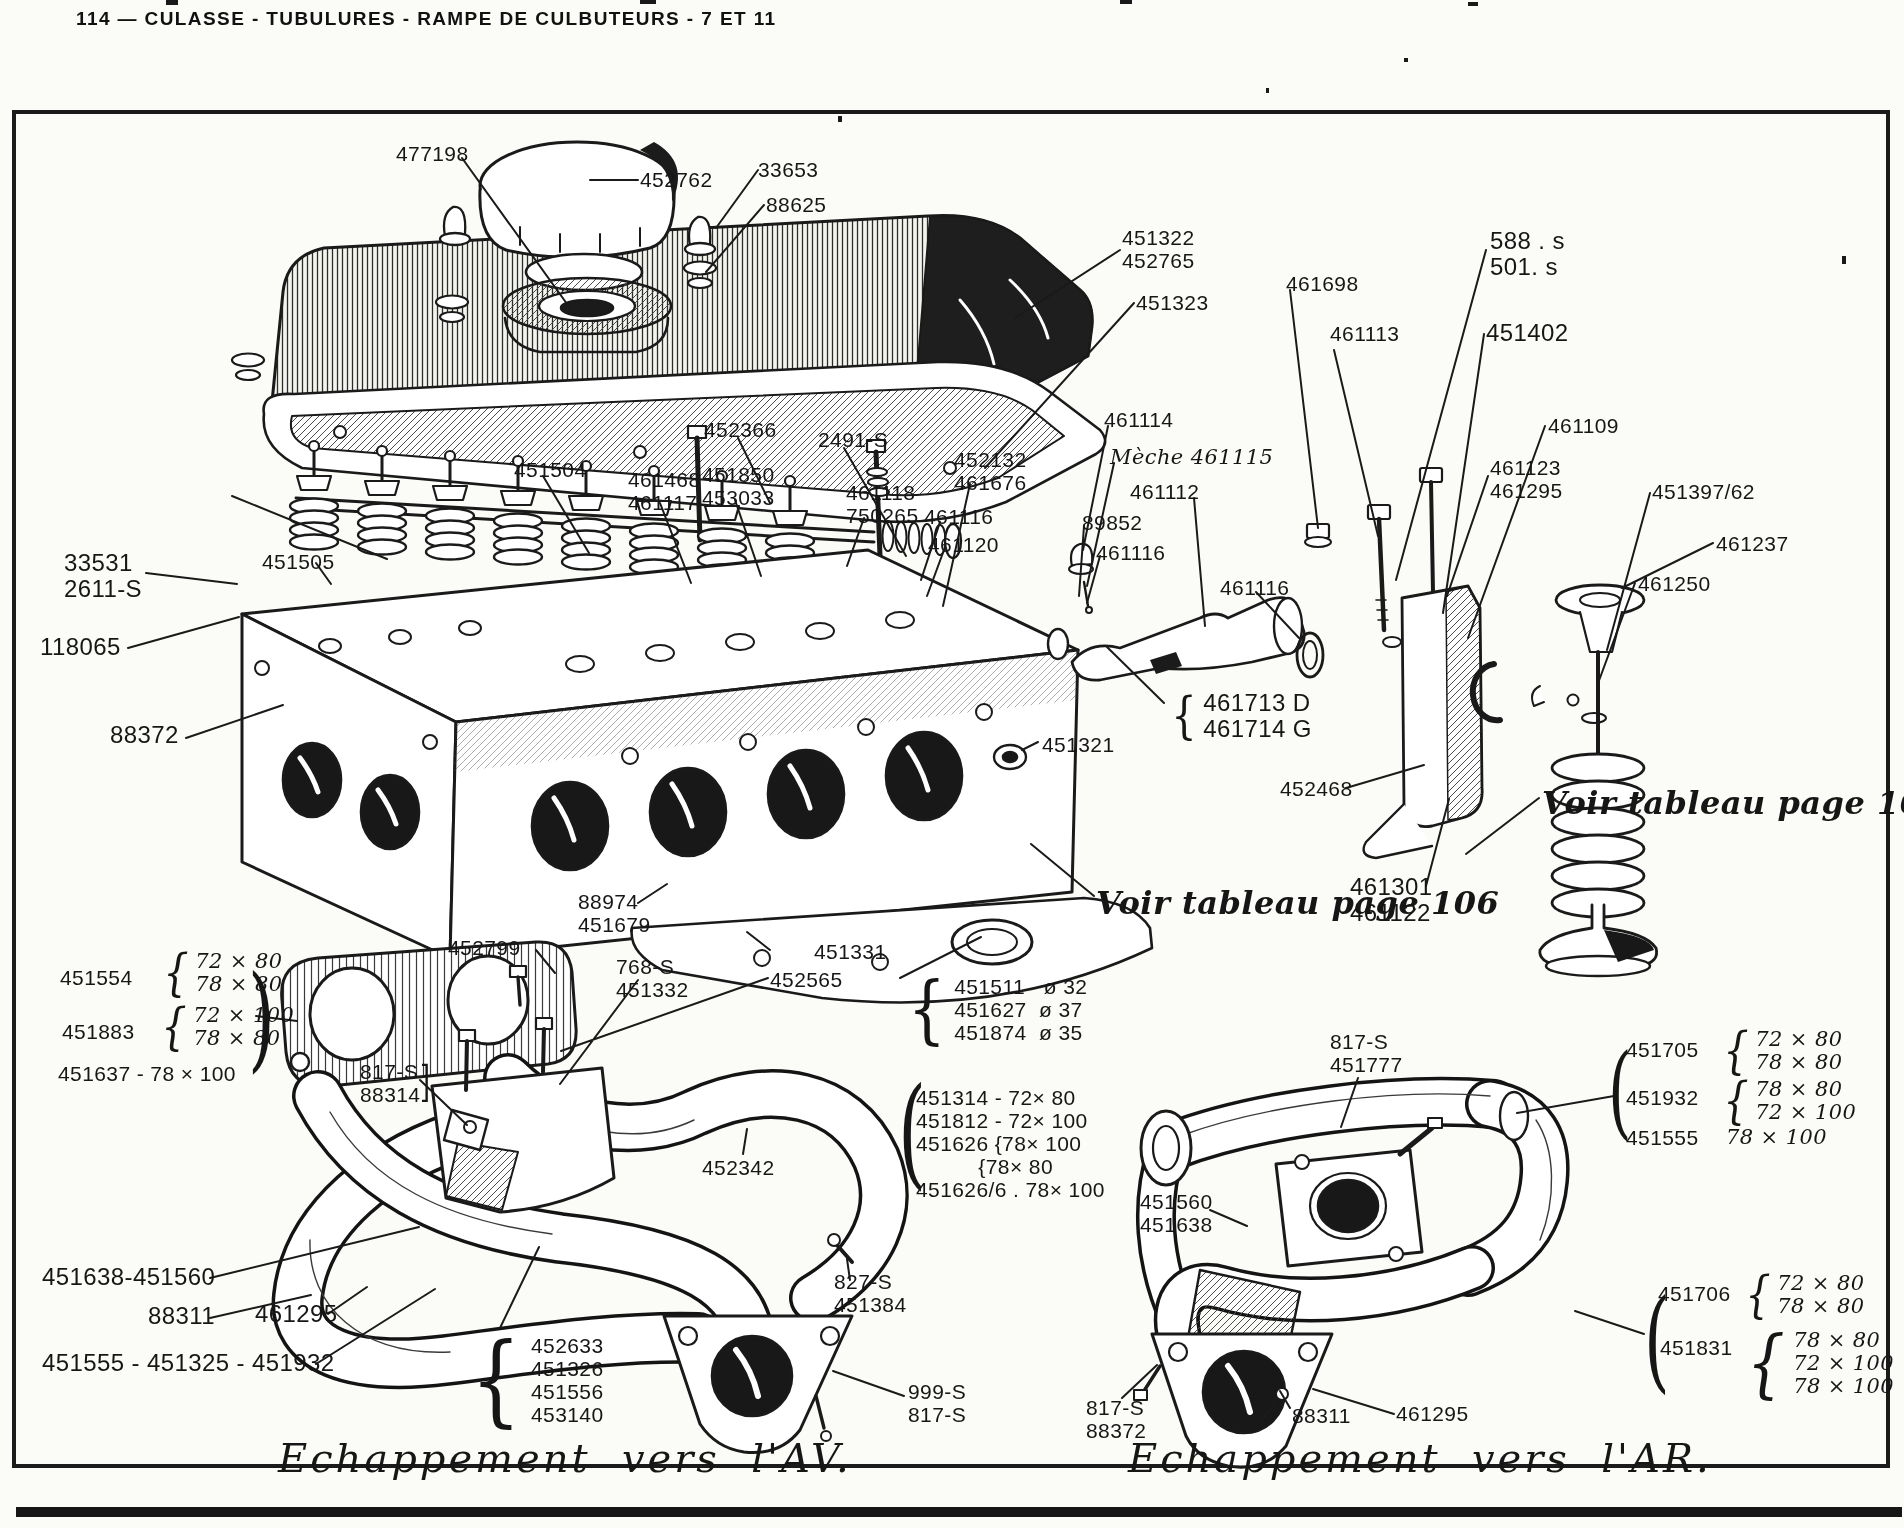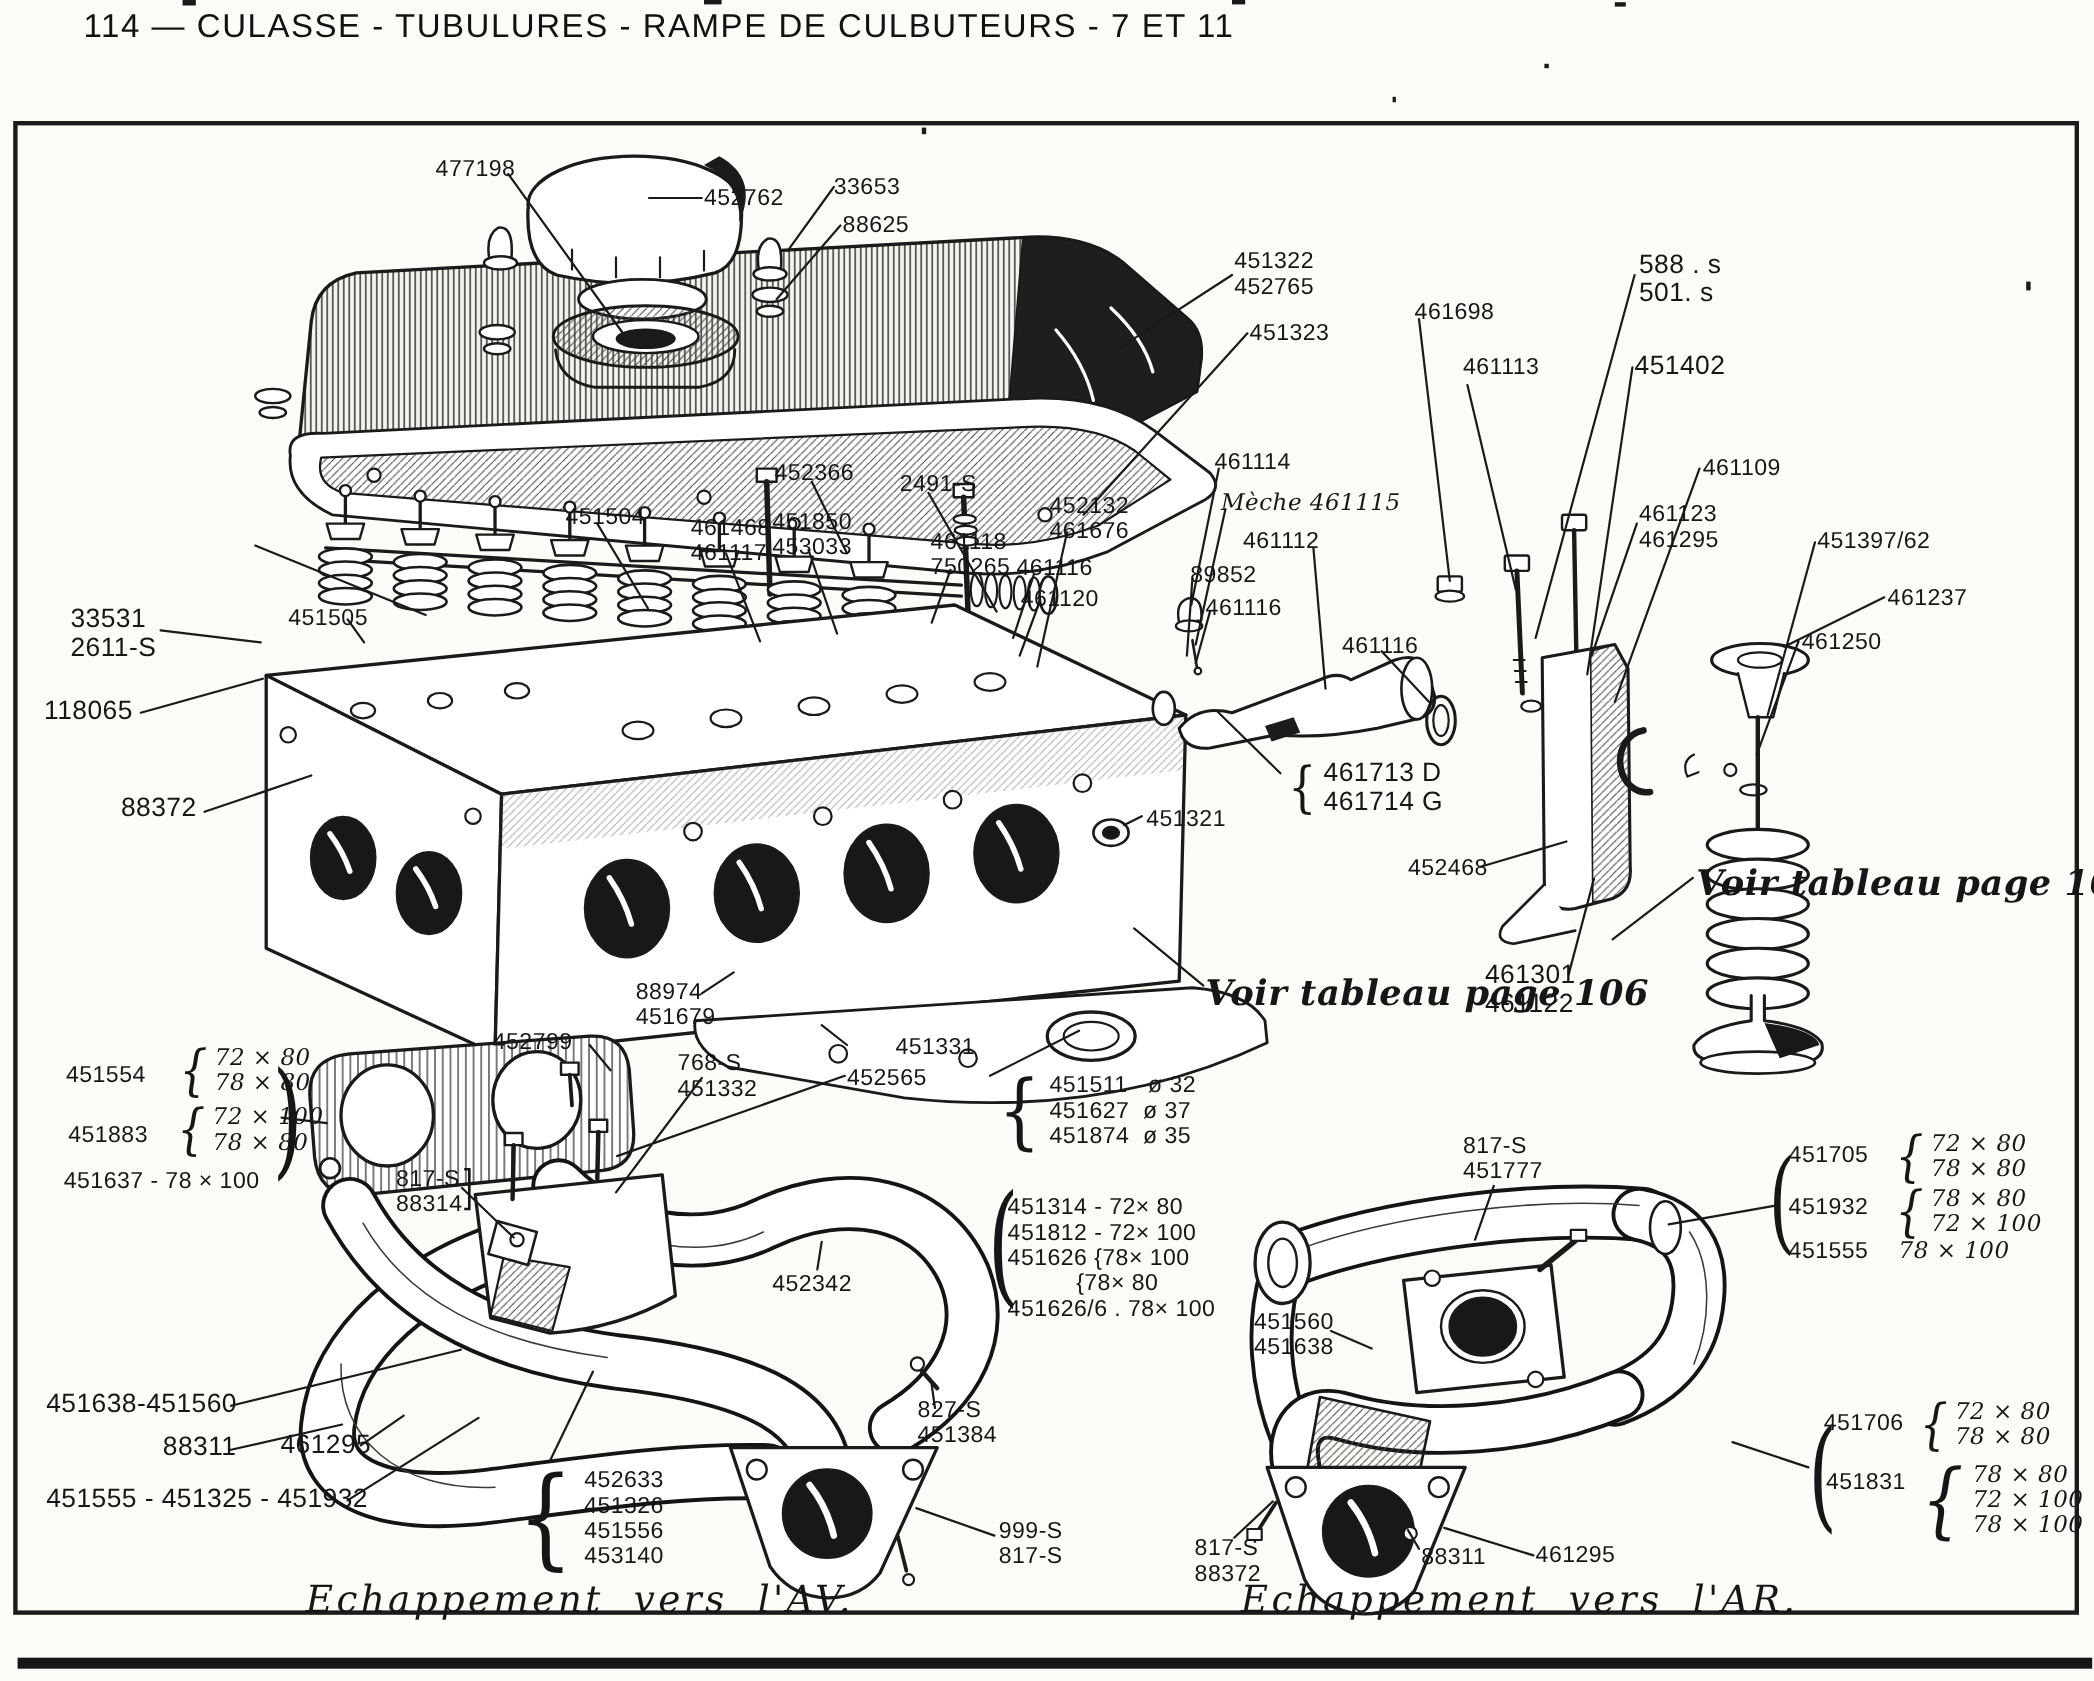--- a/index.html
+++ b/index.html
@@ -1,30 +1,30 @@
 <!DOCTYPE html>
 <html><head>
 <meta charset="utf-8">
 <style>
   html,body{margin:0;padding:0;background:#fbfbf7;}
   .page{position:relative;width:1904px;height:1528px;background:#fbfbf7;overflow:hidden;
         font-family:"Liberation Sans",sans-serif;color:#161616;}
-  .title{position:absolute;left:76px;top:8px;font-size:30px;font-weight:normal;
+  .title{position:absolute;left:76px;top:8px;font-size:19px;font-weight:bold;
          letter-spacing:1.4px;white-space:nowrap;color:#111;}
   .frame{position:absolute;left:12px;top:110px;width:1878px;height:1358px;
          border:4px solid #1b1b1b;box-sizing:border-box;}
   .art{position:absolute;left:0;top:0;}
   #labels{position:absolute;left:0;top:0;width:1904px;height:1528px;pointer-events:none;}
   .lbl{position:absolute;display:flex;align-items:center;gap:3px;white-space:nowrap;
        font-size:21px;line-height:1.1;letter-spacing:.4px;color:#161616;}
   .lbl .tx div{white-space:pre;}
   .lbl.lg{font-size:24px;}
   .lbl.it{font-family:"DejaVu Serif",serif;font-style:italic;font-size:21px;}
   .lbl.script{font-family:"DejaVu Serif",serif;font-style:italic;font-size:32px;font-weight:bold;letter-spacing:.5px;}
-  .lbl.caption{font-family:"DejaVu Serif",serif;font-style:italic;font-size:34px;letter-spacing:3px;font-weight:500;}
+  .lbl.caption{font-family:"DejaVu Serif",serif;font-style:italic;font-size:40px;letter-spacing:3px;font-weight:500;}
   .lbl.boxed .tx{border:3px solid #1b1b1b;padding:3px 12px;}
   .lbl.boxed .tx div{text-align:center;}
   .brc{font-family:"DejaVu Serif",serif;font-weight:400;line-height:1;
        display:inline-block;transform:scaleX(.8);}
   .brace-glyph{font-family:"DejaVu Serif",serif;transform-origin:left top;transform:scaleX(.6);}
   .bottom-bar{position:absolute;left:16px;top:1507px;width:1886px;height:10px;background:#161616;}
   .speck{position:absolute;background:#191919;}
 </style>
 </head>
 <body>

